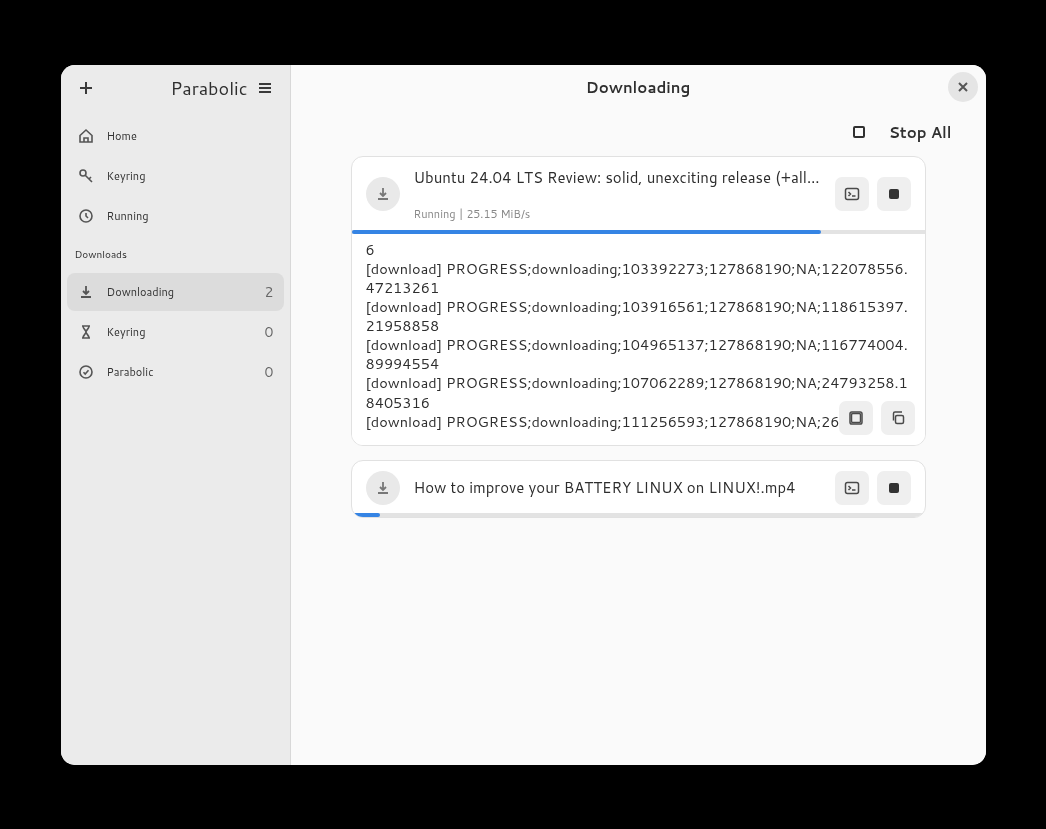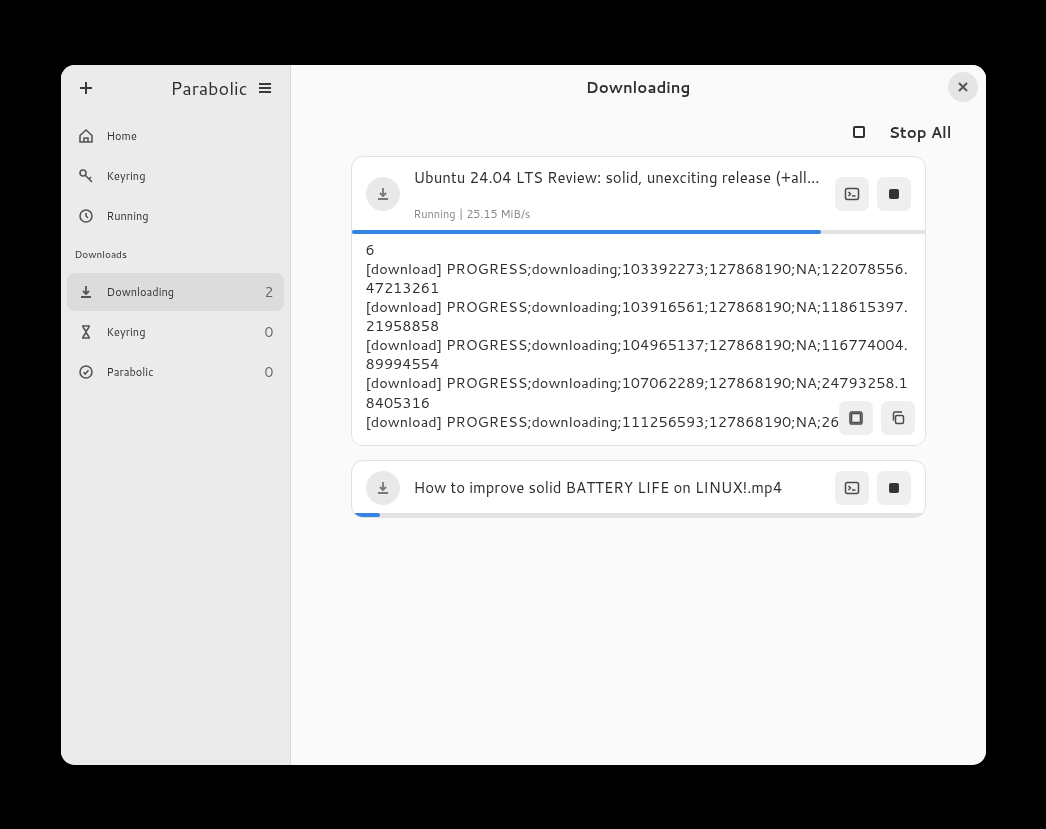--- a/index.html
+++ b/index.html
@@ -391,21 +391,21 @@
       </div>
 
       <div class="card">
         <div class="card-top">
           <div class="dl-avatar">
             <svg width="16" height="16" viewBox="0 0 16 16" fill="none" stroke="currentColor" stroke-width="1.8">
                 <path d="M8 2v8M5 7l3 3 3-3M3 13h10"></path>
               </svg>
           </div>
           <div class="meta">
-            <div class="title">How to improve solid BATTERY LIFE on LINUX!.mp4</div>
+            <div class="title">How to improve your BATTERY LINUX on LINUX!.mp4</div>
           </div>
           <div class="card-actions">
             <div class="act-btn">
               <svg width="16" height="16" viewBox="0 0 16 16" fill="none" stroke="currentColor" stroke-width="1.5">
                   <rect x="1.5" y="2.5" width="13" height="11" rx="2"></rect>
                   <path d="M4.5 6l2 2-2 2M8 10h3.5"></path>
                 </svg>
             </div>
             <div class="act-btn">
               <div class="act-stop-sq"></div>

